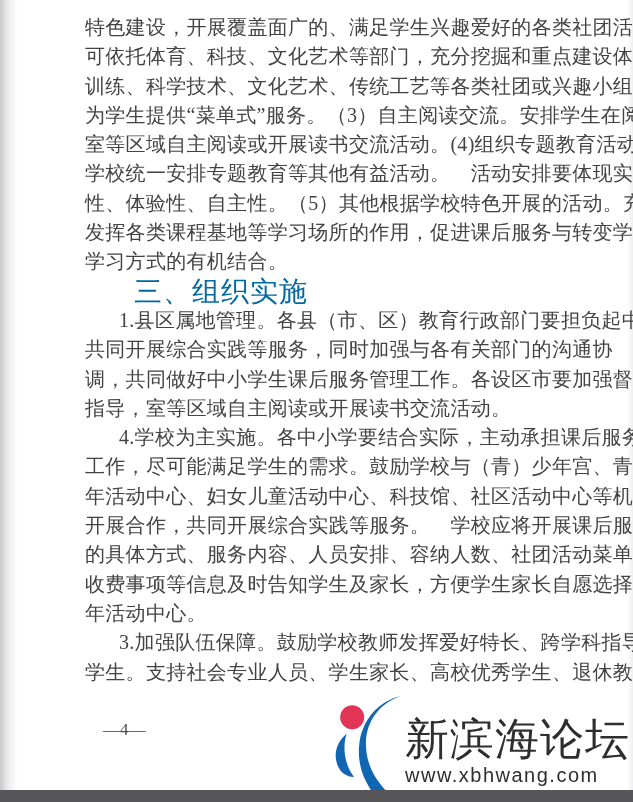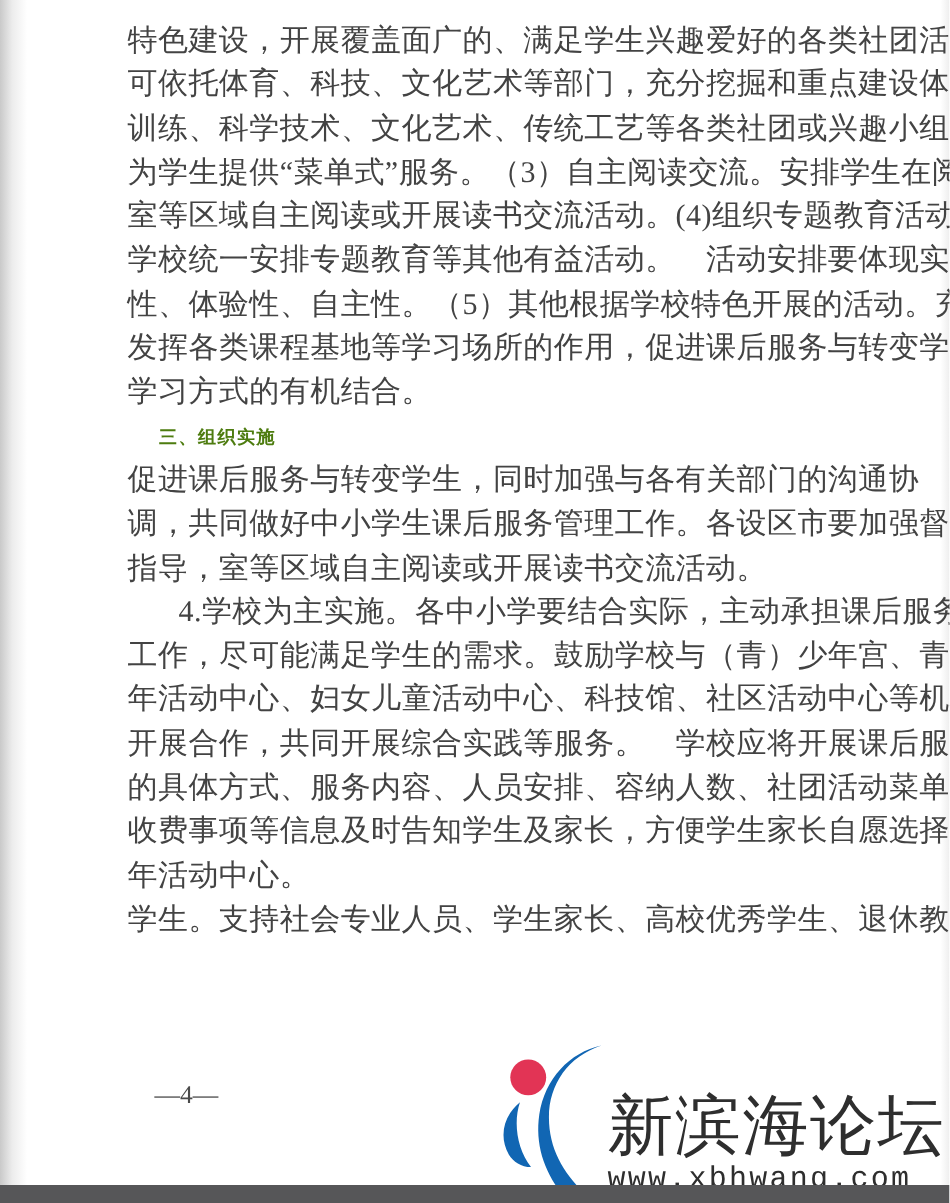--- a/index.html
+++ b/index.html
@@ -50,44 +50,44 @@
   }
   .line.lastline {
     text-align-last: left;
     white-space: normal;
   }
   .line.indent {
     text-indent: 1.7em;
   }
   .heading {
     font-family: "Liberation Sans", "DejaVu Sans", sans-serif;
-    font-weight: bold;
-    font-size: 12px;
+    font-weight: normal;
+    font-size: 28px;
     line-height: 29.3px;
     letter-spacing: 1px;
-    color: #4d7c0f;
+    color: #0369a1;
     text-indent: 1.75em;
   }
   .page-number {
     position: absolute;
     left: 103px;
     top: 720px;
     font-size: 17px;
     letter-spacing: 0px;
     color: #4a4a4a;
     z-index: 2;
   }
   .watermark {
     position: absolute;
     left: 331px;
     top: 688px;
     width: 300px;
     height: 110px;
     display: flex;
-    align-items: flex-end;
+    align-items: center;
     z-index: 3;
   }
   .logo-mark {
     width: 92px;
     height: 108px;
     flex: 0 0 auto;
   }
   .logo-text {
     margin-left: -18px;
     margin-top: 14px;
@@ -96,21 +96,21 @@
   }
   .site-name {
     font-family: "Liberation Sans", "DejaVu Sans", sans-serif;
     font-size: 44px;
     line-height: 48px;
     letter-spacing: 1px;
     color: #2e2e2e;
     white-space: nowrap;
   }
   .site-url {
-    font-family: Liberation Mono, monospace;
+    font-family: Liberation Sans, sans-serif;
     font-size: 20px;
     line-height: 22px;
     letter-spacing: 1.5px;
     color: #2e2e2e;
     margin-top: 1px;
     white-space: nowrap;
   }
   .bottom-bar {
     position: absolute;
     left: 0;
@@ -135,32 +135,34 @@
     <div class="line">训练、科学技术、文化艺术、传统工艺等各类社团或兴趣小组，</div>
     <div class="line">为学生提供“菜单式”服务。（3）自主阅读交流。安排学生在阅览</div>
     <div class="line">室等区域自主阅读或开展读书交流活动。(4)组织专题教育活动。</div>
     <div class="line">学校统一安排专题教育等其他有益活动。　活动安排要体现实践</div>
     <div class="line">性、体验性、自主性。（5）其他根据学校特色开展的活动。充分</div>
     <div class="line">发挥各类课程基地等学习场所的作用，促进课后服务与转变学生</div>
     <div class="line lastline">学习方式的有机结合。</div>
 
     <div class="heading">三、组织实施</div>
 
-    <div class="line">促进课后服务与转变学生，同时加强与各有关部门的沟通协</div>
+    <div class="line indent">1.县区属地管理。各县（市、区）教育行政部门要担负起中</div>
+    <div class="line">共同开展综合实践等服务，同时加强与各有关部门的沟通协</div>
     <div class="line">调，共同做好中小学生课后服务管理工作。各设区市要加强督促</div>
     <div class="line lastline">指导，室等区域自主阅读或开展读书交流活动。</div>
 
     <div class="line indent">4.学校为主实施。各中小学要结合实际，主动承担课后服务</div>
     <div class="line">工作，尽可能满足学生的需求。鼓励学校与（青）少年宫、青少</div>
     <div class="line">年活动中心、妇女儿童活动中心、科技馆、社区活动中心等机构</div>
     <div class="line">开展合作，共同开展综合实践等服务。　学校应将开展课后服务</div>
     <div class="line">的具体方式、服务内容、人员安排、容纳人数、社团活动菜单、</div>
     <div class="line">收费事项等信息及时告知学生及家长，方便学生家长自愿选择，</div>
     <div class="line lastline">年活动中心。</div>
 
+    <div class="line indent">3.加强队伍保障。鼓励学校教师发挥爱好特长、跨学科指导</div>
     <div class="line">学生。支持社会专业人员、学生家长、高校优秀学生、退休教师</div>
   </div>
 
   <div class="page-number">—4—</div>
 
   <div class="watermark">
     <svg class="logo-mark" viewBox="0 0 100 112" xmlns="http://www.w3.org/2000/svg">
       <circle cx="23" cy="28" r="13" fill="#e23455"></circle>
       <path d="M17,46 C6,55 1,70 9,84 C12,89 18,93 25,93 C15,80 12,61 17,46 Z" fill="#1166b3"></path>
       <path d="M76,5 C52,13 38,33 38,57 C38,79 48,97 64,112 L47,112 C34,95 28,76 31,55 C35,29 53,10 76,5 Z" fill="#1166b3"></path>

